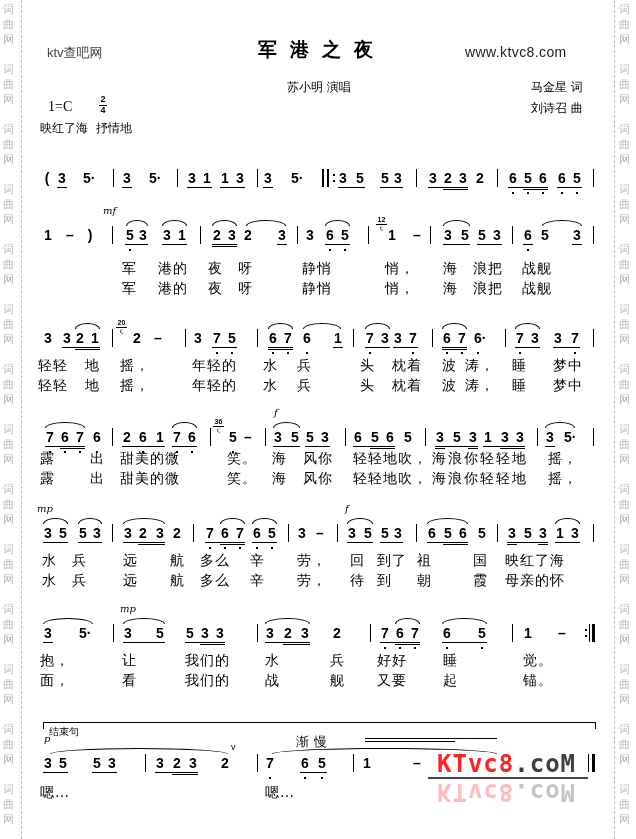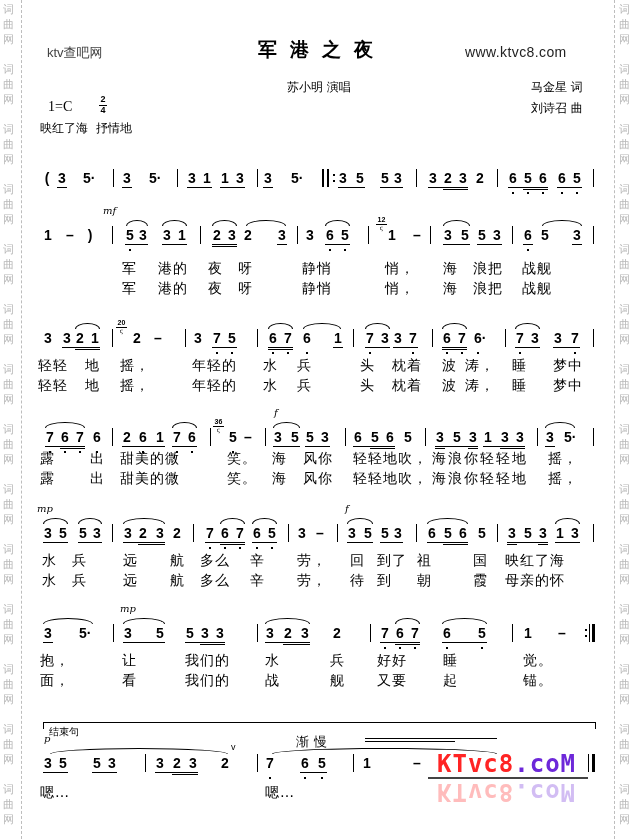--- a/index.html
+++ b/index.html
@@ -31,21 +31,21 @@
   .mk{position:absolute;top:-9px;width:11px;text-align:center;font:bold 7px/7px "Liberation Sans",sans-serif;}
   .mk b{display:block;border-bottom:1px solid #000;padding-bottom:1px;}
   .mk::after{content:"ς";display:block;font:6px/6px "DejaVu Sans",sans-serif;}
   .ly{position:absolute;top:0;font:14px/16px "DejaVu Sans",sans-serif;letter-spacing:1px;white-space:nowrap;}
   .lyrow{position:absolute;left:0;width:636px;height:16px;}
   .breath{position:absolute;top:-11px;font:9px "Liberation Sans",sans-serif;}
   .bracket{position:absolute;border-top:1px solid #000;border-left:1px solid #000;border-right:1px solid #000;box-sizing:border-box;}
   .hline{position:absolute;height:1px;background:#000;}
   .wm{position:absolute;font:bold 24px/26px "DejaVu Sans Mono",monospace;letter-spacing:1px;white-space:nowrap;}
   .wm .r{color:#ff2424;}
-  .wm .d{color:#6d28d9;}
+  .wm .d{color:#404040;}
   .wm.refl{transform:scaleY(-1);opacity:.3;}
   .wm-line{position:absolute;height:2px;background:#444;}
 </style>
 </head>
 <body>
 
 <div class="vdash" style="left:21px"></div>
 <div class="vdash" style="left:614px"></div>
 <div>
   <span class="sw" style="left:3px;top:2px">词曲网</span>

